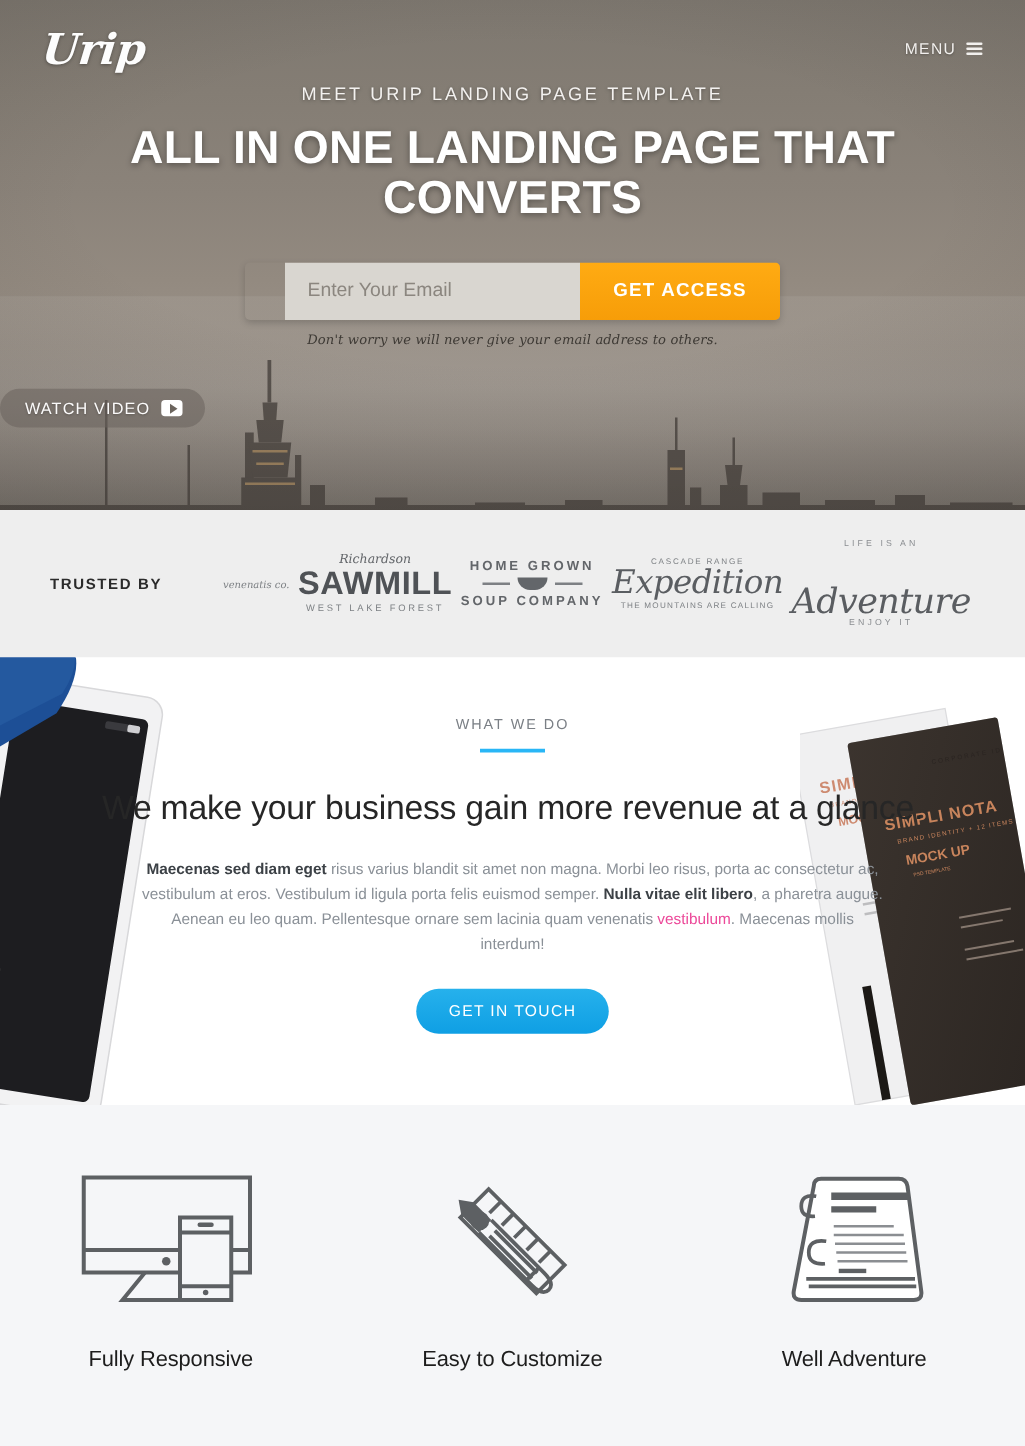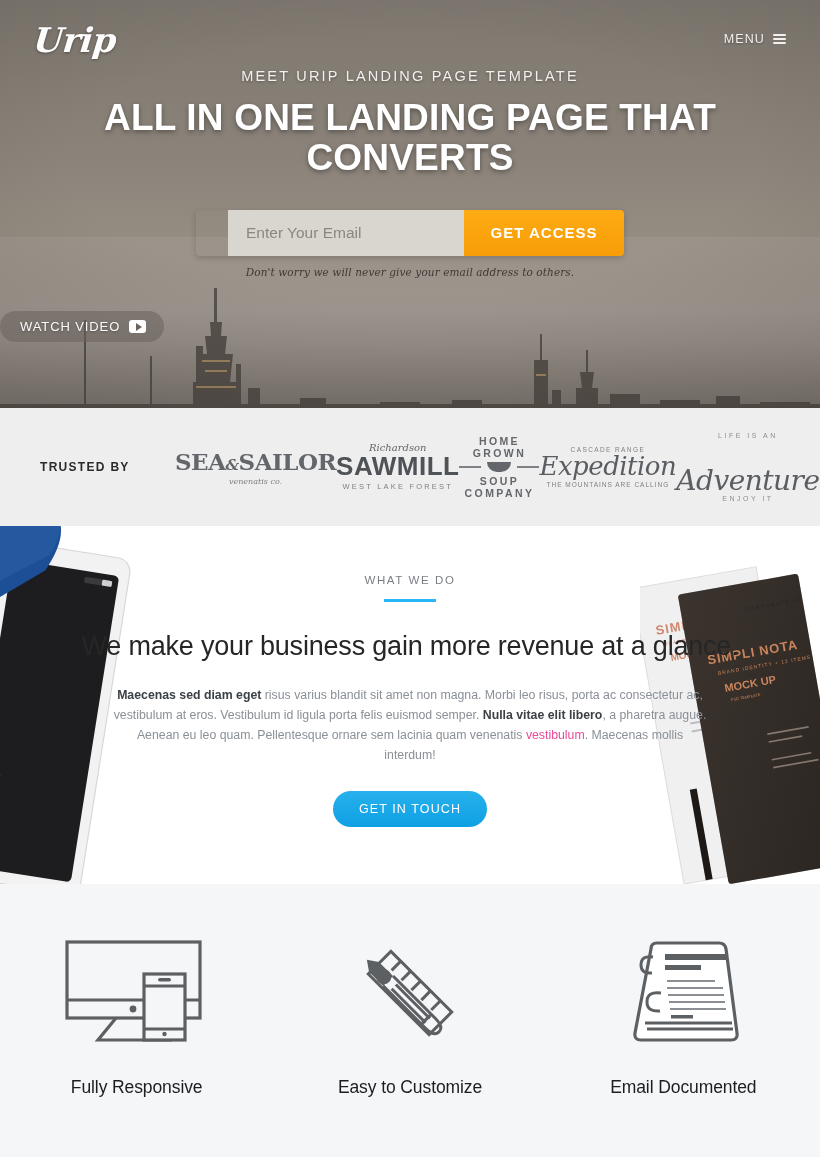--- a/index.html
+++ b/index.html
@@ -345,23 +345,20 @@
           </span>
       </div>
     </div>
   </section>
 
   <section class="trusted">
     <div class="trusted-label">TRUSTED BY</div>
     <div class="logos">
 
       <div class="brand b-sea">
-        <div class="l1">
-          <span>SEA</span><span style="font-family:'DejaVu Serif',serif;font-style:italic;font-size:15px;">&amp;</span><span>SAILOR</span>
-        </div>
         <div class="l2">venenatis co.</div>
       </div>
 
       <div class="brand b-saw">
         <div class="top">Richardson</div>
         <div class="l1">SAWMILL</div>
         <div class="l2">WEST LAKE FOREST</div>
       </div>
 
       <div class="brand b-home">
@@ -530,18 +527,18 @@
           <g fill="none" stroke="#8b8e92" stroke-width="2">
             <line x1="48" y1="44" x2="96" y2="44"></line>
             <line x1="48" y1="51" x2="104" y2="51"></line>
             <line x1="49" y1="58" x2="105" y2="58"></line>
             <line x1="50" y1="65" x2="106" y2="65"></line>
             <line x1="51" y1="72" x2="107" y2="72"></line>
           </g>
           <rect x="52" y="78" width="22" height="3.5" fill="#5d6063"></rect>
         </svg>
       </div>
-      <div class="cap">Email Documented</div>
+      <div class="cap">Well Adventure</div>
     </div>
 
   </section>
 
 </div>
 
 </body></html>

